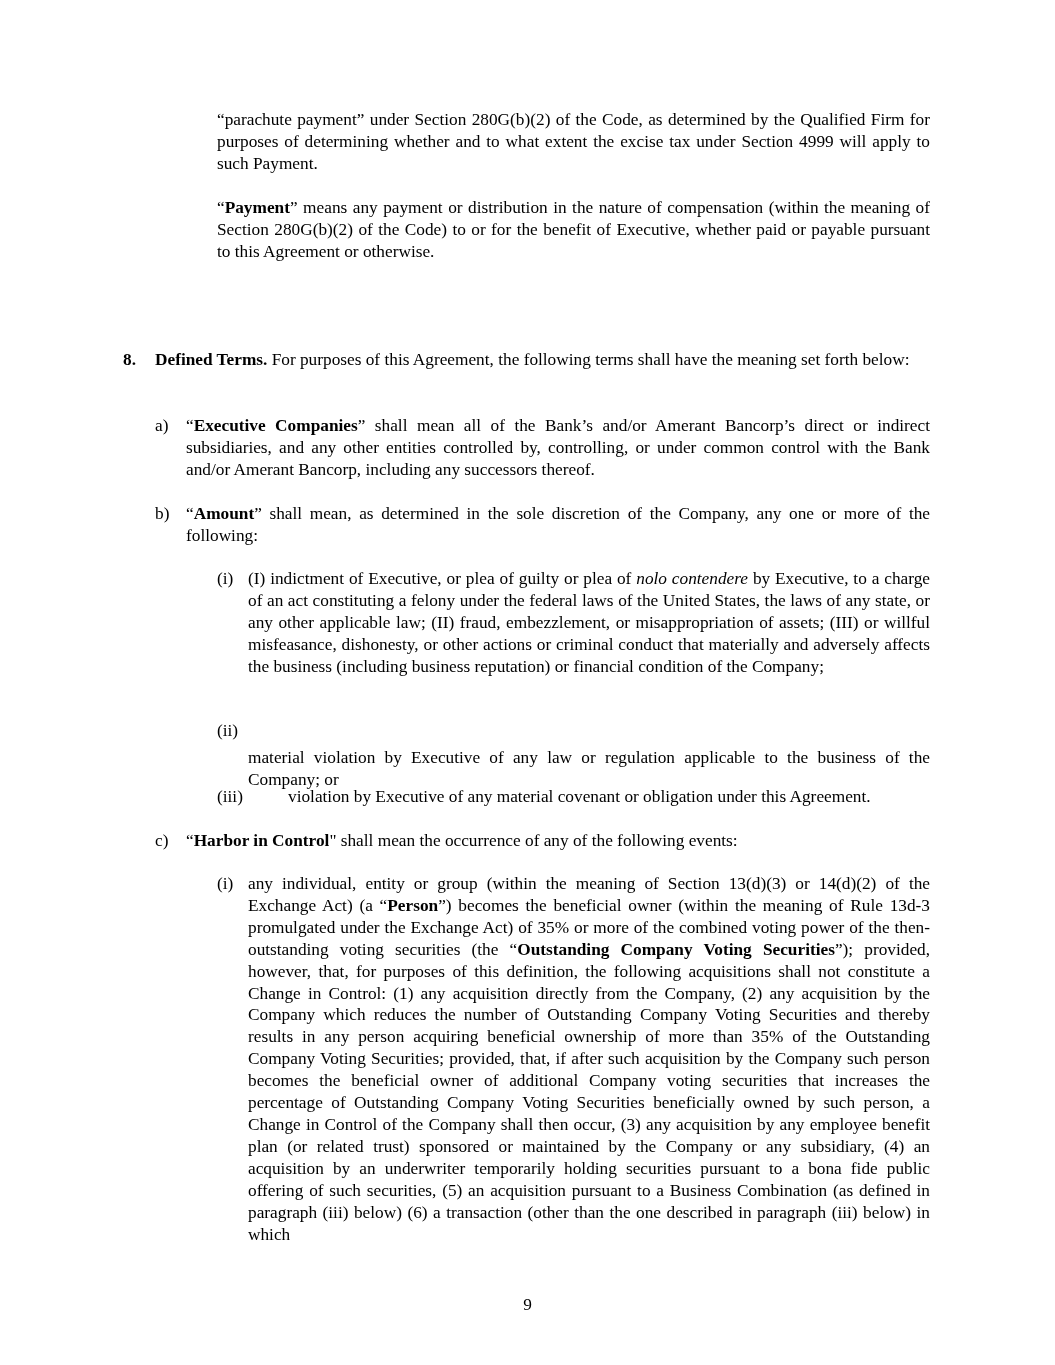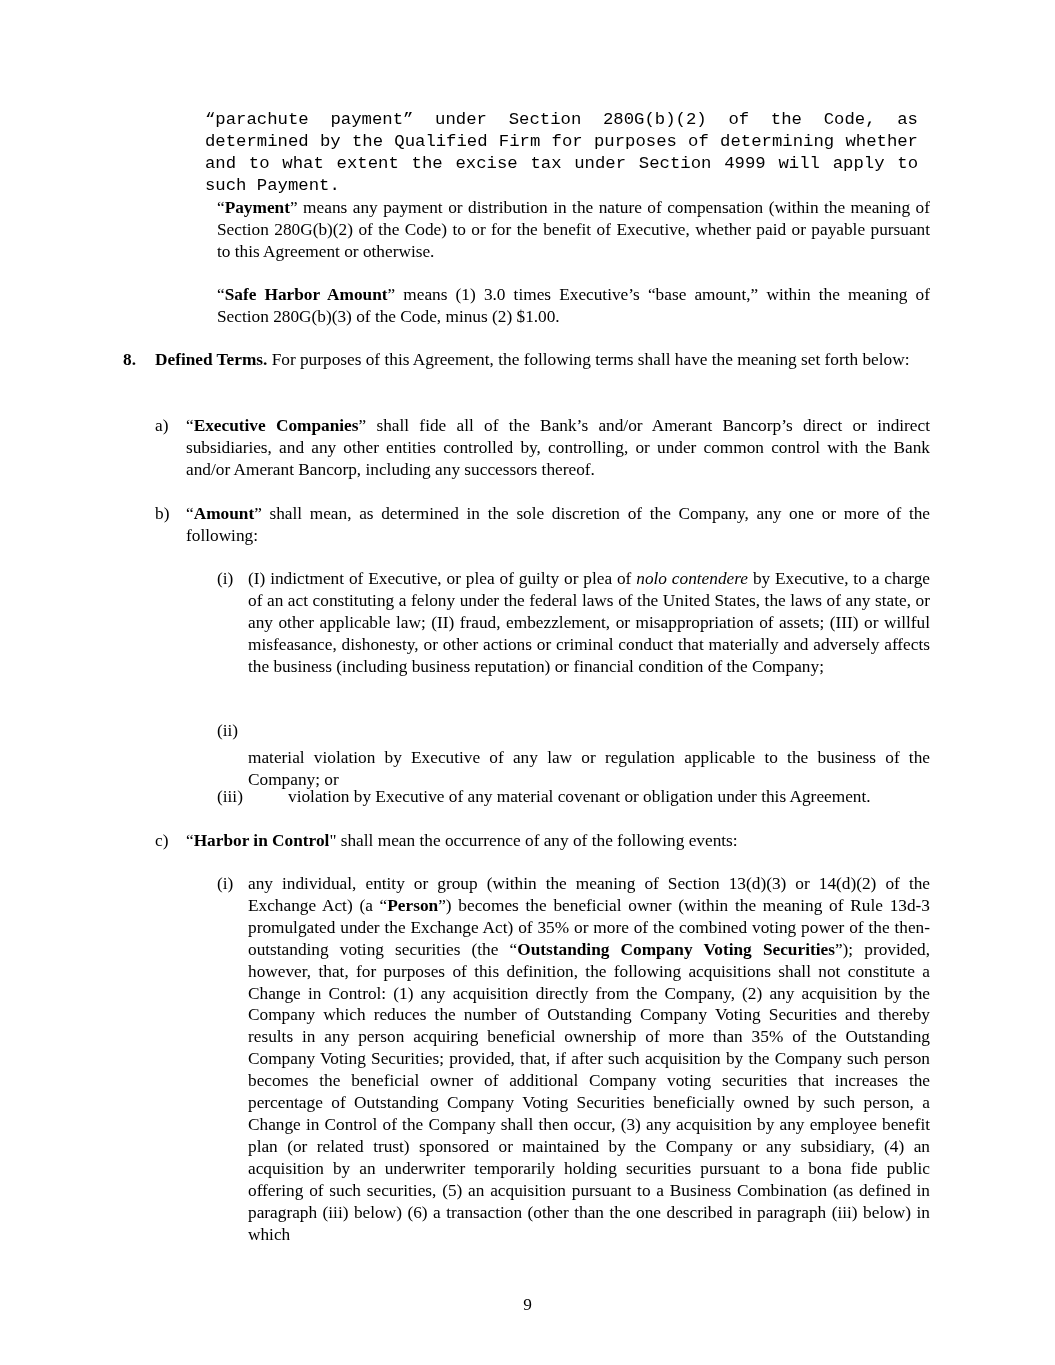--- a/index.html
+++ b/index.html
@@ -44,43 +44,40 @@
       width: 1055px;
       top: 1294px;
       text-align: center;
     }
   </style>
 </head>
 <body>
 
 <div class="page">
 
-  <p class="para" style="left:205px; top:109px; width:713px;font-family:Liberation Mono, monospace;">
+  <p class="para" style="left:217px; top:109px; width:713px;">
     <span>“parachute payment” under Section 280G(b)(2) of the Code, as determined by the Qualified Firm for purposes of determining whether and to what extent the excise tax under Section 4999 will apply to such Payment.</span>
   </p>
 
   <p class="para" style="left:217px; top:197px; width:713px;">
     <span>“</span><b>Payment</b><span>” means any payment or distribution in the nature of compensation (within the meaning of Section 280G(b)(2) of the Code) to or for the benefit of Executive, whether paid or payable pursuant to this Agreement or otherwise.</span>
   </p>
 
-  <p class="para" style="left:217px; top:284px; width:713px;">
-    <span>“</span><b>Safe Harbor Amount</b><span>” means (1) 3.0 times Executive’s “base amount,” within the meaning of Section 280G(b)(3) of the Code, minus (2) $1.00.</span>
-  </p>
 
   <div>
     <span class="label" style="left:123px; top:349px; font-weight:bold;">8.</span>
     <div class="body-text" style="left:155px; top:349px; width:775px;font-family:Liberation Serif, serif;">
       <b>Defined Terms.</b><span> For purposes of this Agreement, the following terms shall have the meaning set forth below:</span>
     </div>
   </div>
 
   <div>
     <span class="label" style="left:155px; top:415px;">a)</span>
     <div class="body-text" style="left:186px; top:415px; width:744px;">
-      <span>“</span><b>Executive Companies</b><span>” shall fide all of the Bank’s and/or Amerant Bancorp’s direct or indirect subsidiaries, and any other entities controlled by, controlling, or under common control with the Bank and/or Amerant Bancorp, including any successors thereof.</span>
+      <span>“</span><b>Executive Companies</b><span>” shall mean all of the Bank’s and/or Amerant Bancorp’s direct or indirect subsidiaries, and any other entities controlled by, controlling, or under common control with the Bank and/or Amerant Bancorp, including any successors thereof.</span>
     </div>
   </div>
 
   <div>
     <span class="label" style="left:155px; top:503px;">b)</span>
     <div class="body-text" style="left:186px; top:503px; width:744px;">
       <span>“</span><b>Amount</b><span>” shall mean, as determined in the sole discretion of the Company, any one or more of the following:</span>
     </div>
 
     <span class="label" style="left:217px; top:568px;">(i)</span>

